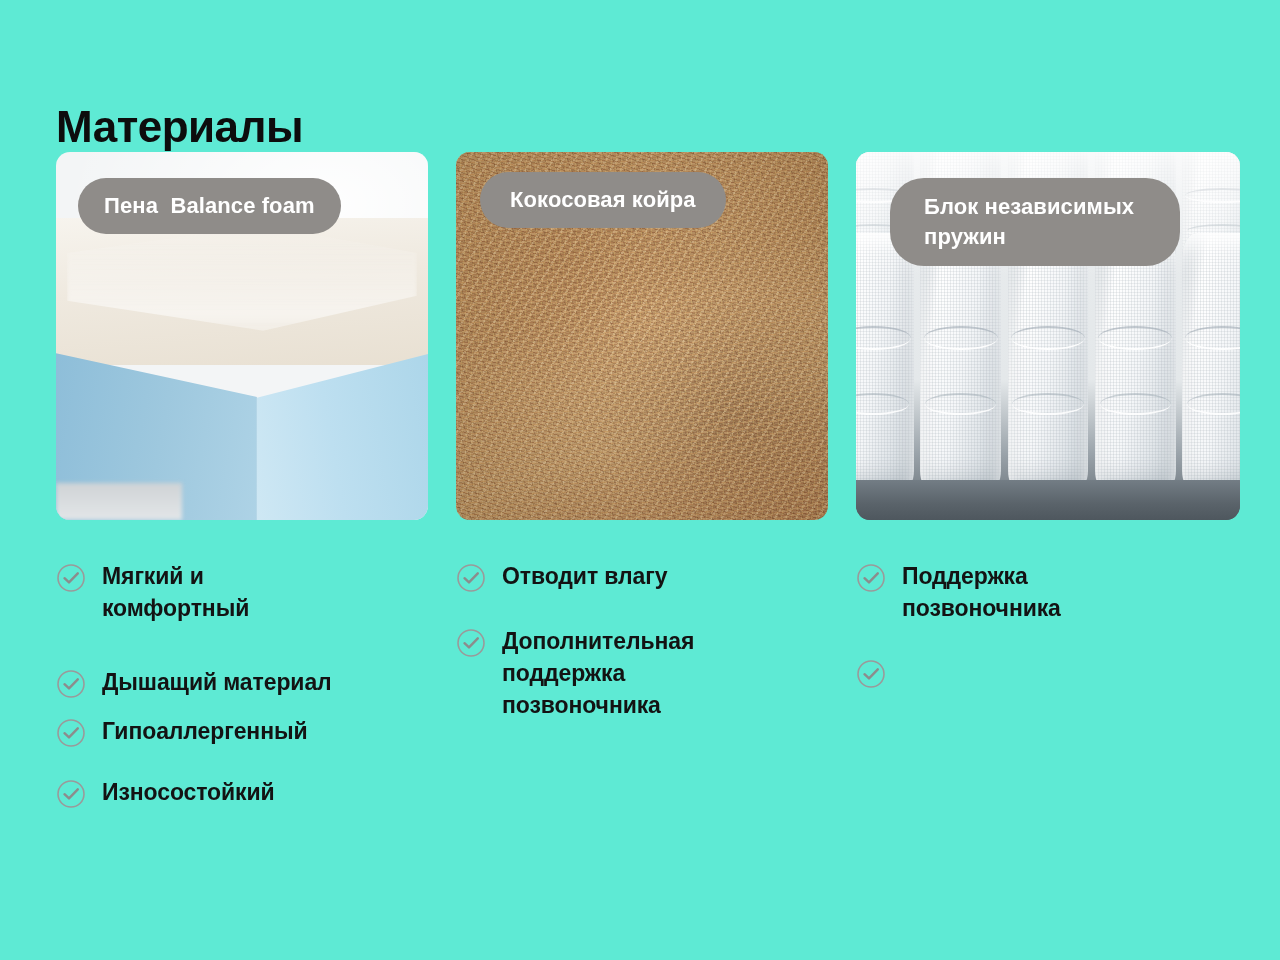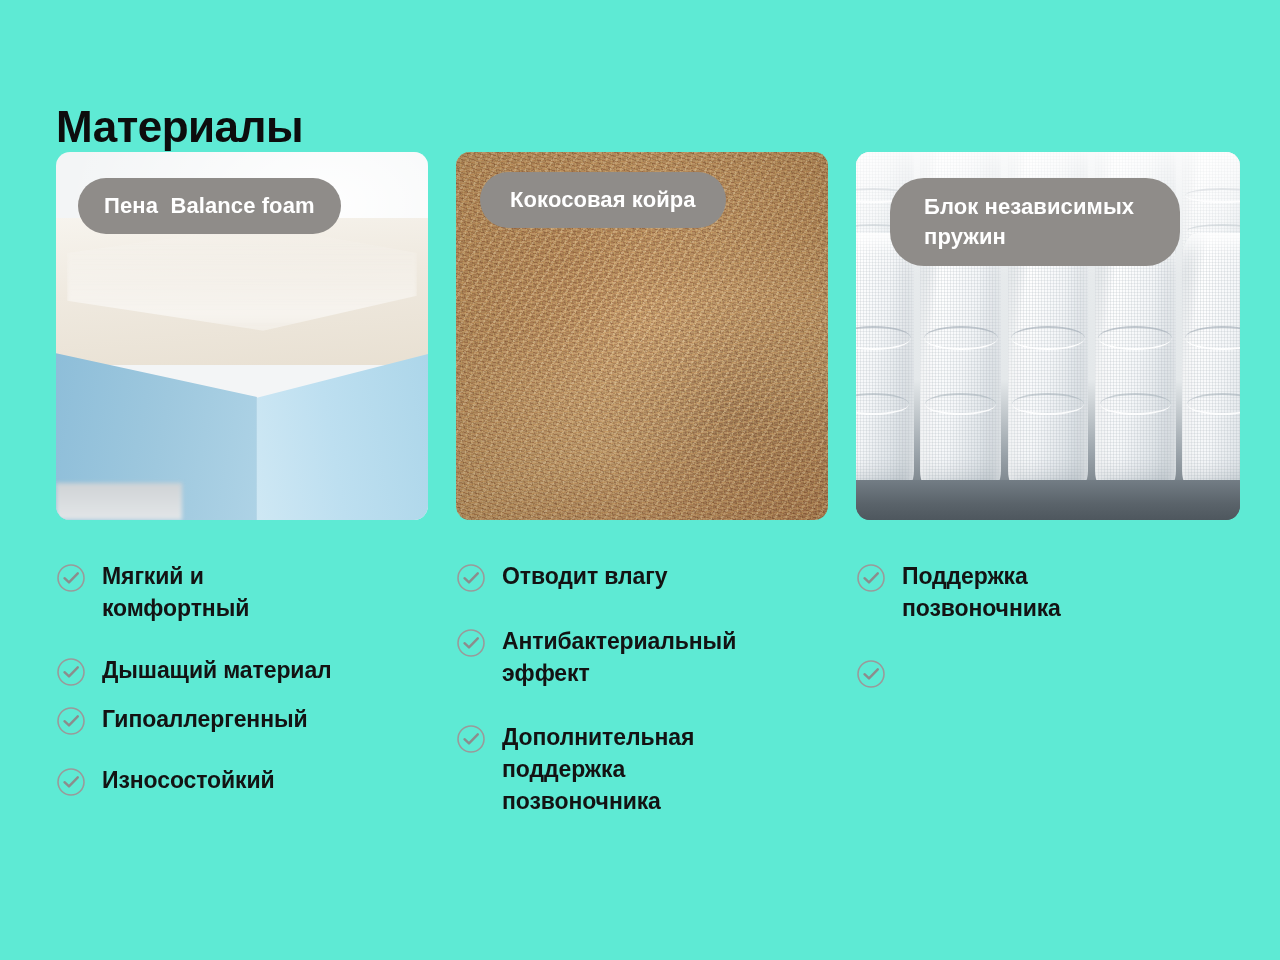--- a/index.html
+++ b/index.html
@@ -256,21 +256,21 @@
   .feature-text {
     font-size: 23px;
     line-height: 32px;
     font-weight: bold;
     color: #131313;
     white-space: pre-line;
     letter-spacing: -0.1px;
   }
 
   
-  .col-1 .feature:nth-child(1) { margin-bottom: 30px; }
+  .col-1 .feature:nth-child(1) { margin-bottom: 42px; }
   .col-1 .feature:nth-child(2) { margin-bottom: 16px; }
   .col-1 .feature:nth-child(3) { margin-bottom: 28px; }
   .col-2 .feature:nth-child(1) { margin-bottom: 32px; }
   .col-2 .feature:nth-child(2) { margin-bottom: 32px; }
   .col-3 .feature:nth-child(1) { margin-bottom: 32px; }
 </style>
 </head>
 <body>
 
 <div class="page">
@@ -376,30 +376,20 @@
         </span>
         <span class="feature-text">Отводит влагу</span>
       </div>
       <div class="feature">
         <span class="check-icon">
           <svg viewBox="0 0 30 30">
               <circle cx="15" cy="15" r="13" fill="none" stroke="#9a9a9a" stroke-width="1.6"></circle>
               <path d="M8.5 15.2 L13 19.4 L21.8 10.3" fill="none" stroke="#8c8c8c" stroke-width="2.4" stroke-linecap="round" stroke-linejoin="round"></path>
             </svg>
         </span>
-        <span class="feature-text">Антибактериальный
-эффект</span>
-      </div>
-      <div class="feature">
-        <span class="check-icon">
-          <svg viewBox="0 0 30 30">
-              <circle cx="15" cy="15" r="13" fill="none" stroke="#9a9a9a" stroke-width="1.6"></circle>
-              <path d="M8.5 15.2 L13 19.4 L21.8 10.3" fill="none" stroke="#8c8c8c" stroke-width="2.4" stroke-linecap="round" stroke-linejoin="round"></path>
-            </svg>
-        </span>
         <span class="feature-text">Дополнительная
 поддержка
 позвоночника</span>
       </div>
     </div>
 
     <div class="column col-3">
       <div class="feature">
         <span class="check-icon">
           <svg viewBox="0 0 30 30">

